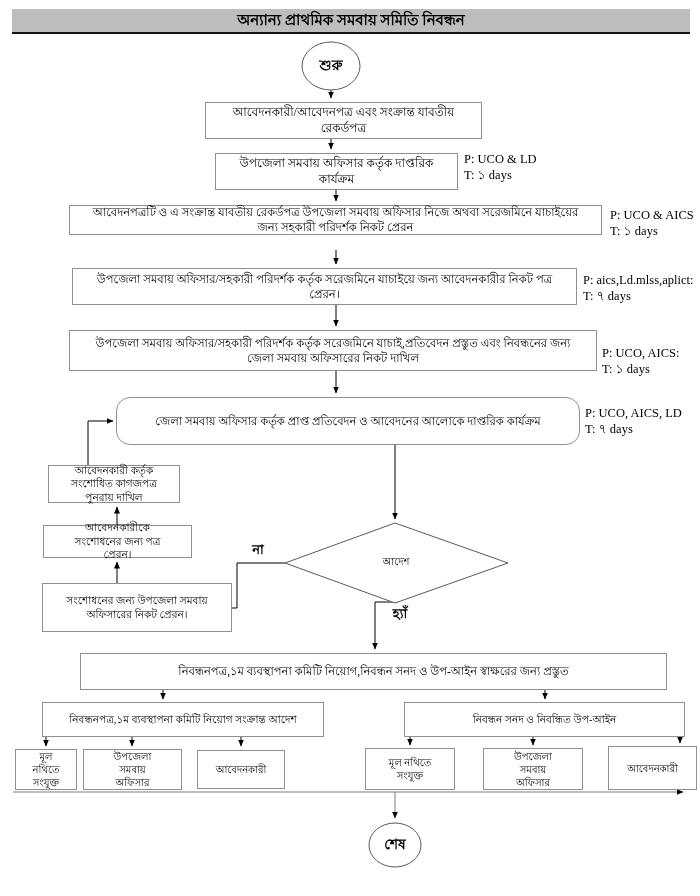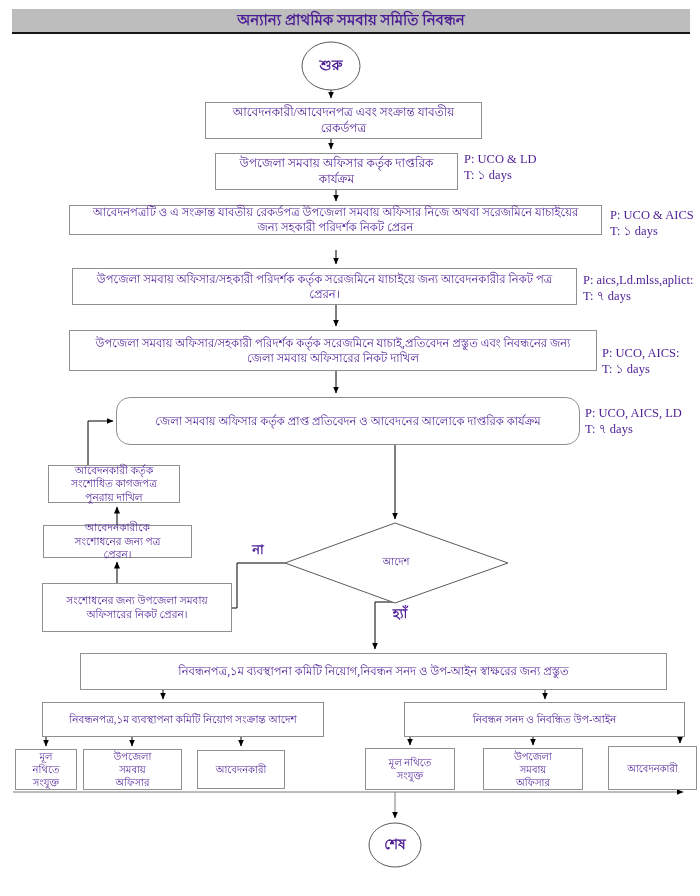--- a/index.html
+++ b/index.html
@@ -1,18 +1,18 @@
 <!DOCTYPE html>
 <html><head>
 <meta charset="utf-8">
 <style>
   html,body{margin:0;padding:0;background:#ffffff;}
   .canvas{
     position:relative; width:700px; height:896px; background:#ffffff;
-    font-family:"Liberation Serif","DejaVu Serif",serif; color:#4c1d95;
+    font-family:"Liberation Serif","DejaVu Serif",serif; color:#000000;
     overflow:hidden;
   }
   .wires{position:absolute;left:0;top:0;width:700px;height:896px;}
   .titlebar{
     position:absolute; left:12px; top:9px; width:678px; height:23px;
     background:#bdbdbd; border-bottom:2px solid #161616;
     display:flex; align-items:center; justify-content:center;
     font-weight:bold; font-size:15px;
   }
   .box{

